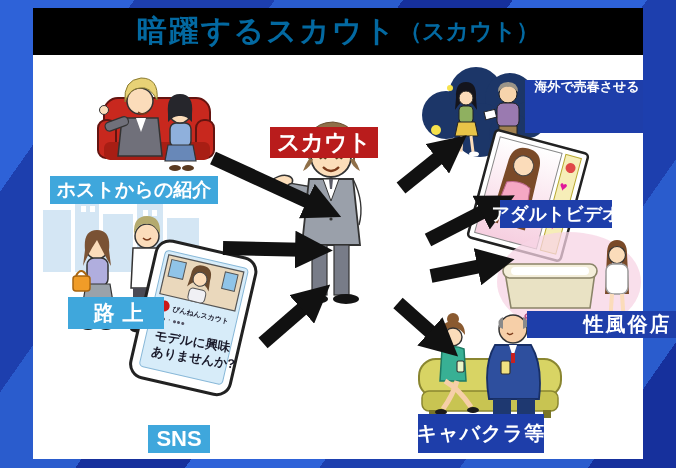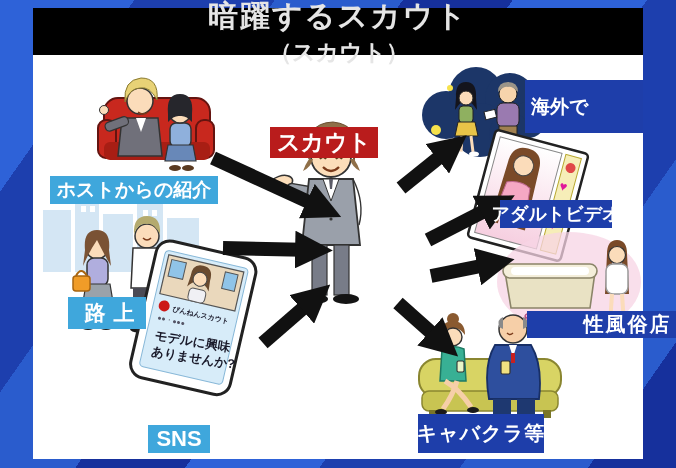--- a/index.html
+++ b/index.html
@@ -15,39 +15,38 @@
       #1d3fae 110px 225px,
       #2a5ccd 225px 330px,
       #16309c 330px 420px);
   }
   .panel{
     position:absolute;left:33px;top:8px;width:610px;height:451px;
     background:#ffffff;
   }
   .banner{
     position:absolute;left:0;top:0;width:610px;height:47px;
-    background:#000;color:#e5e5e5;display:flex;align-items:center;justify-content:center;
+    background:#000;color:#0369a1;display:flex;align-items:center;justify-content:center;
     white-space:nowrap;
-    flex-direction:column;
   }
   .banner .t-main{font-size:30px;font-weight:bold;letter-spacing:2px;}
   .banner .t-paren{font-size:23px;font-weight:bold;letter-spacing:0px;margin-left:2px;}
   .label{
     position:absolute;z-index:30;color:#fff;font-weight:bold;
     display:flex;align-items:center;justify-content:center;
     white-space:nowrap;line-height:1.15;
   }
   .src{background:#3fa7dc;margin-top:28px;}
   .dst{background:#1e3eaa;}
   .scout-tag{background:#b91c1c;}
   .lbl-host{left:50px;top:148px;width:168px;height:28px;font-size:19px;}
-  .lbl-street{left:68px;top:269px;width:78px;height:32px;font-size:21px;letter-spacing:8px;padding-left:13px;box-sizing:border-box;}
+  .lbl-street{left:68px;top:269px;width:96px;height:32px;font-size:21px;letter-spacing:8px;padding-left:13px;box-sizing:border-box;}
   .lbl-sns{left:148px;top:397px;width:62px;height:28px;font-size:22px;}
   .lbl-scout{left:270px;top:127px;width:108px;height:31px;font-size:23px;}
-  .lbl-overseas{left:525px;top:80px;width:118px;height:53px;font-size:19px;flex-direction:column;align-items:flex-start;justify-content:center;padding-left:6px;box-sizing:border-box;}
+  .lbl-overseas{left:525px;top:80px;width:118px;height:53px;font-size:13px;flex-direction:row;align-items:flex-start;justify-content:center;padding-left:6px;box-sizing:border-box;}
   .lbl-av{left:480px;top:200px;width:112px;height:28px;font-size:18px;margin-left:20px;}
   .lbl-fuzoku{left:527px;top:311px;width:105px;height:27px;font-size:20px;letter-spacing:2px;padding-left:48px;}
   .lbl-cabaret{left:418px;top:414px;width:126px;height:39px;font-size:20px;letter-spacing:1px;}
   .scene{position:absolute;z-index:10;}
   .arrows{position:absolute;left:33px;top:55px;z-index:20;}
   .rot13{transform:rotate(13deg);}
   .rot15{transform:rotate(15deg);}
 </style>
 </head>
 <body>
@@ -315,20 +314,21 @@
   <span>路上</span>
 </div>
 <div class="label src lbl-sns">
   <span>SNS</span>
 </div>
 <div class="label scout-tag lbl-scout">
   <span>スカウト</span>
 </div>
 <div class="label dst lbl-overseas">
   <span>海外で</span>
+  <span>売春させる</span>
 </div>
 <div class="label dst lbl-av">
   <span>アダルトビデオ</span>
 </div>
 <div class="label dst lbl-fuzoku">
   <span>性風俗店</span>
 </div>
 <div class="label dst lbl-cabaret">
   <span>キャバクラ等</span>
 </div>

